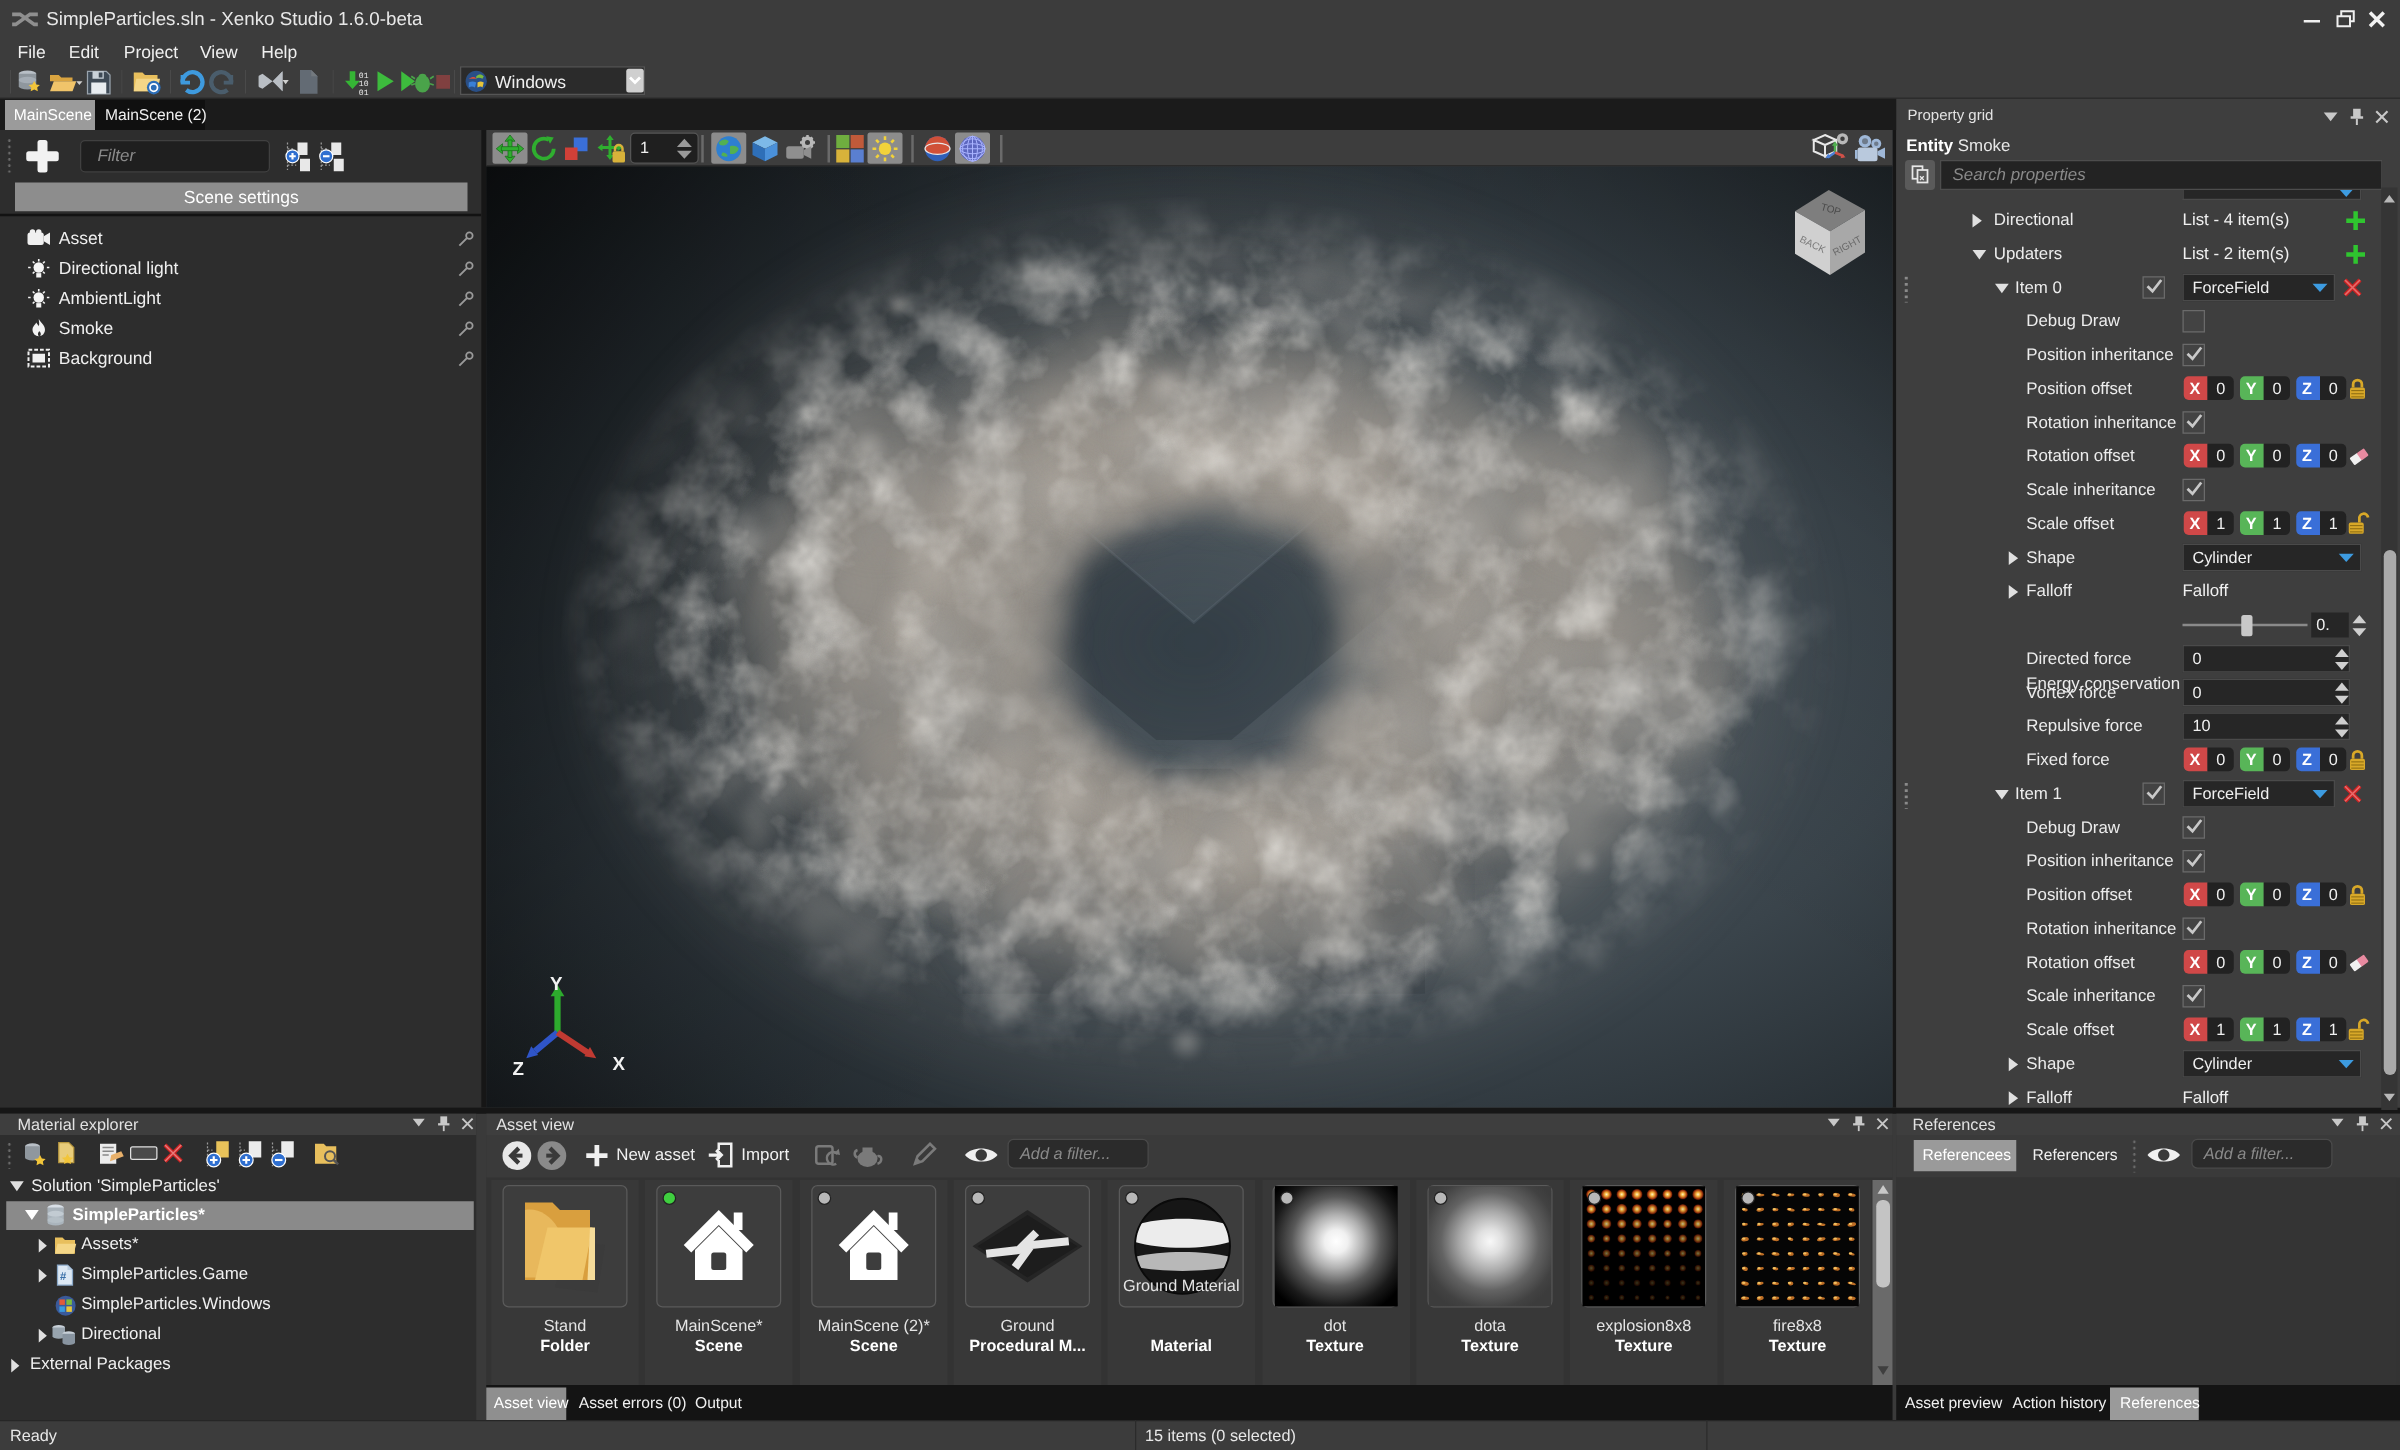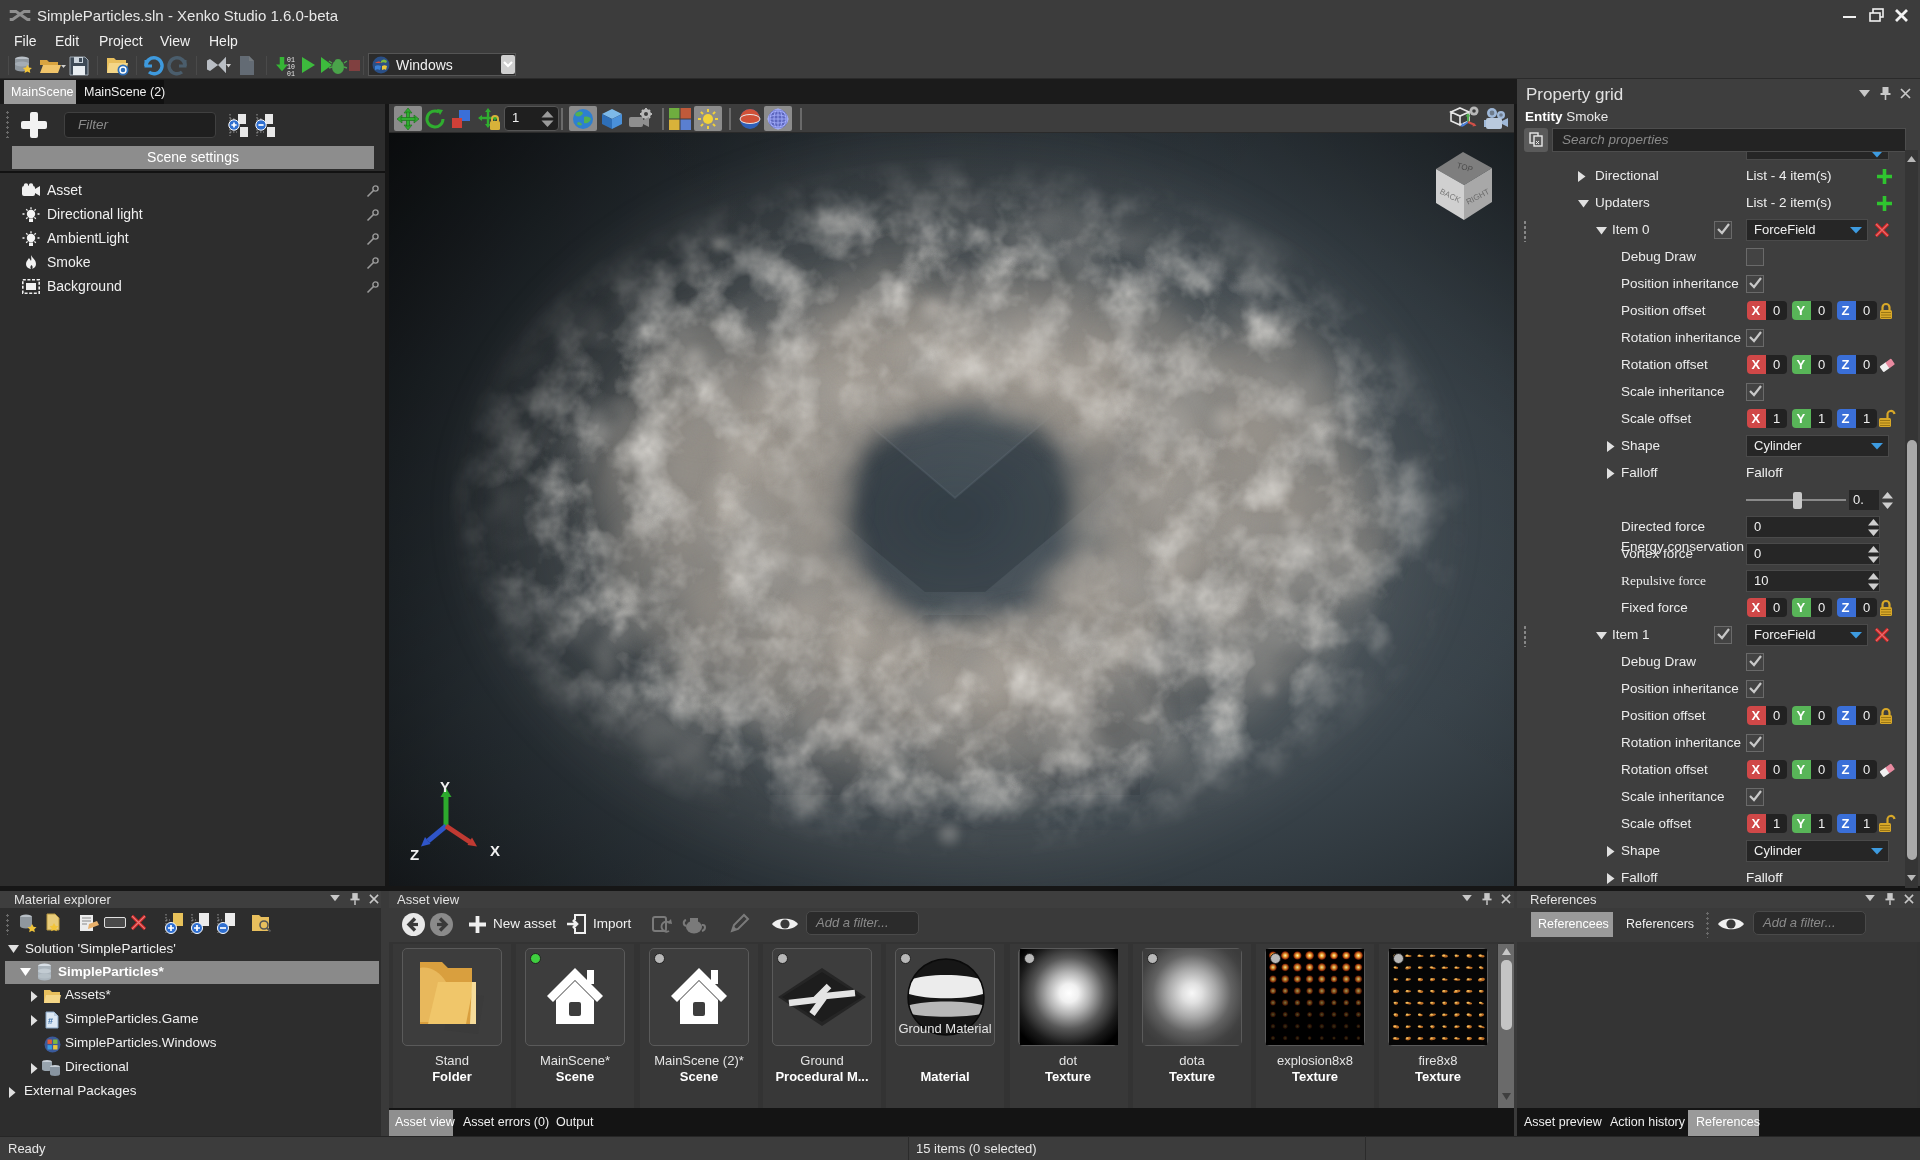--- a/index.html
+++ b/index.html
@@ -487,21 +487,21 @@
 </svg>
     <svg style="left:1434px;top:148px;" width="62" height="75" viewBox="0 0 62 75">
 <polygon points="29,4 58,20 30,37 2,21" fill="#7e7e7e"></polygon>
 <polygon points="2,21 30,37 30,72 2,55" fill="#d0d0d0"></polygon>
 <polygon points="58,20 58,54 30,72 30,37" fill="#a8a8a8"></polygon>
 <text x="30" y="22" font-size="8" fill="#4a4a4a" text-anchor="middle" font-family="Liberation Sans" transform="rotate(16 30 22)">TOP</text>
 <text x="15" y="50" font-size="8" fill="#7a7a7a" text-anchor="middle" font-family="Liberation Sans" transform="rotate(26 15 50)">BACK</text>
 <text x="45" y="51" font-size="8" fill="#6a6a6a" text-anchor="middle" font-family="Liberation Sans" transform="rotate(-28 45 51)">RIGHT</text>
 </svg>
     <div class="abs" style="left:1517px;top:79px;width:403px;height:807px;background:#3e3e3e;"></div>
-    <div class="txt" style="left:1526px;top:85px;font-size:17px;color:#e2e2e2;text-align:center;">Property grid</div>
+    <div class="txt" style="left:1526px;top:85px;font-size:12px;color:#e2e2e2;text-align:center;">Property grid</div>
     <svg style="left:1859px;top:90px;" width="11" height="8" viewBox="0 0 11 8">
       <path d="M0,0 h11 l-5.5,7z" fill="#c8c8c8"></path>
     </svg>
     <svg style="left:1880px;top:87px;" width="11" height="13" viewBox="0 0 11 13">
       <rect x="2.5" y="0" width="6" height="7" fill="#c8c8c8"></rect>
       <path d="M0.5,7 h10" stroke="#c8c8c8" stroke-width="2"></path>
       <path d="M5.5,8 v5" stroke="#c8c8c8" stroke-width="1.6"></path>
     </svg>
     <svg style="left:1900px;top:88px;" width="11" height="11" viewBox="0 0 11 11">
       <path d="M1,1 L10,10 M10,1 L1,10" stroke="#c8c8c8" stroke-width="1.7"></path>
@@ -655,21 +655,21 @@
       <path d="M6.5,1 l5.5,6.5 h-11z" fill="#cfcfcf"></path>
       <path d="M6.5,18 l5.5-6.5 h-11z" fill="#cfcfcf"></path>
     </svg>
     <div class="txt" style="left:1621px;top:545.5px;font-size:13.5px;color:#ececec;">Vortex force</div>
     <div class="abs" style="left:1746px;top:542.5px;width:134px;height:22px;background:#262626;border:1px solid #4a4a4a;"></div>
     <div class="txt" style="left:1754px;top:545.5px;font-size:13px;">0</div>
     <svg style="left:1867px;top:544.5px;" width="13" height="19" viewBox="0 0 13 19">
       <path d="M6.5,1 l5.5,6.5 h-11z" fill="#cfcfcf"></path>
       <path d="M6.5,18 l5.5-6.5 h-11z" fill="#cfcfcf"></path>
     </svg>
-    <div class="txt" style="left:1621px;top:572.5px;font-size:13.5px;color:#ececec;font-family:Liberation Serif, serif;">Repulsive force</div>
+    <div class="txt" style="left:1621px;top:572.5px;font-size:13.5px;color:#ececec;">Repulsive force</div>
     <div class="abs" style="left:1746px;top:569.5px;width:134px;height:22px;background:#262626;border:1px solid #4a4a4a;"></div>
     <div class="txt" style="left:1754px;top:572.5px;font-size:13px;">10</div>
     <svg style="left:1867px;top:571.5px;" width="13" height="19" viewBox="0 0 13 19">
       <path d="M6.5,1 l5.5,6.5 h-11z" fill="#cfcfcf"></path>
       <path d="M6.5,18 l5.5-6.5 h-11z" fill="#cfcfcf"></path>
     </svg>
     <div class="txt" style="left:1621px;top:599.5px;font-size:13.5px;color:#ececec;">Fixed force</div>
     <div class="abs" style="left:1747px;top:598.0px;width:19px;height:19px;background:#d04848;border-radius:4px 0 0 4px;"></div>
     <div class="txt" style="left:1751.5px;top:600.0px;font-size:13px;font-weight:bold;color:#fff;">X</div>
     <div class="abs" style="left:1766px;top:598.0px;width:21px;height:19px;background:#222;border-radius:0 4px 4px 0;"></div>

